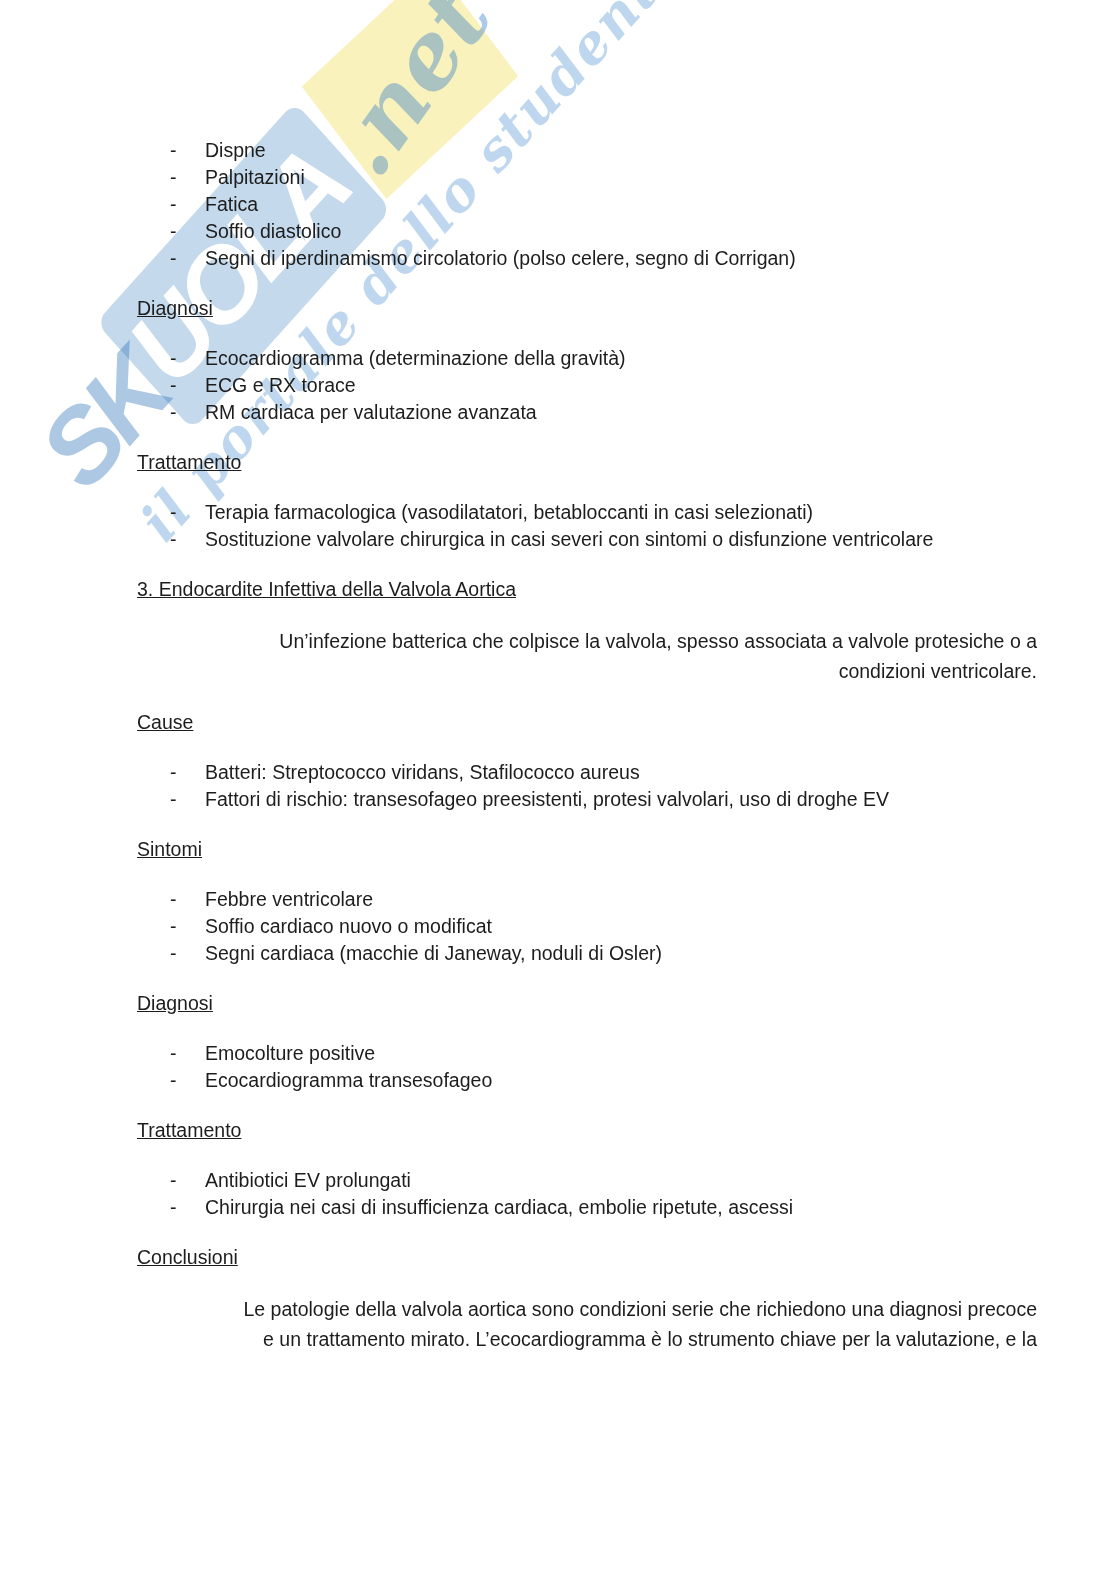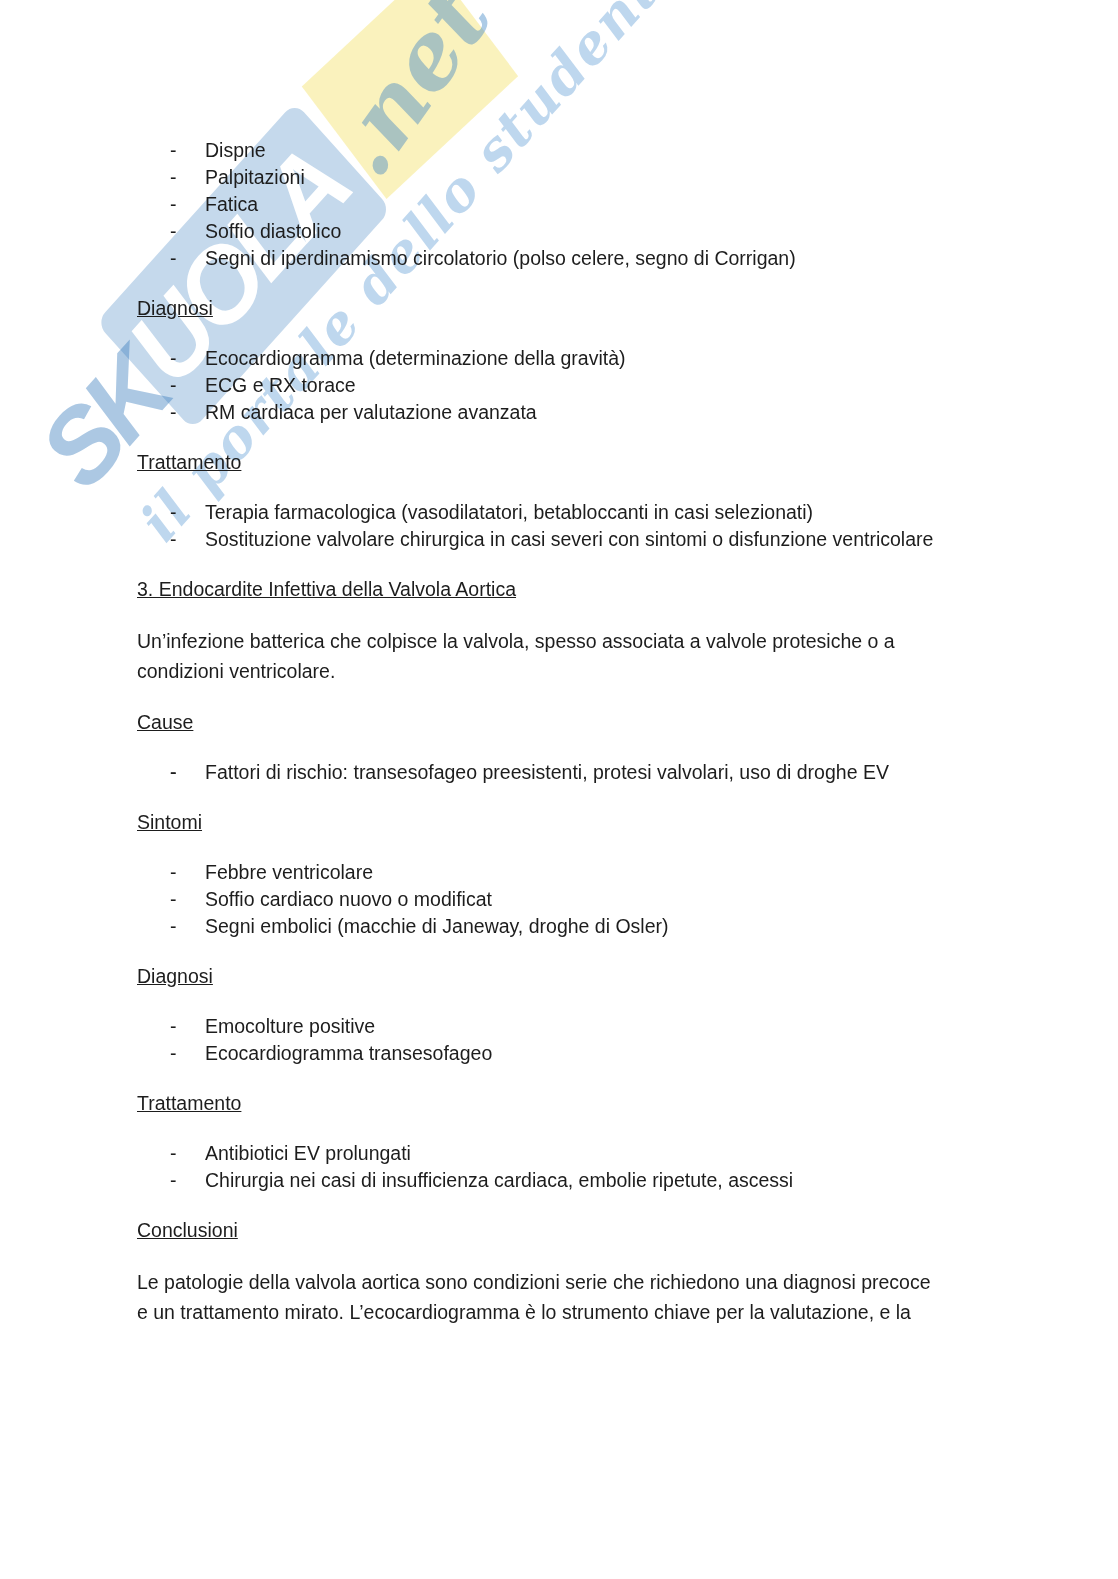--- a/index.html
+++ b/index.html
@@ -100,20 +100,21 @@
     margin: 0 0 23px 0;
     white-space: nowrap;
     text-decoration: underline;
   }
   .paragraph {
     margin: 0 0 23px 0;
   }
   .pline {
     line-height: 30px;
     white-space: nowrap;
+    text-align: right;
   }
   .list {
     margin: 0 0 23px 0;
   }
   .list-item {
     position: relative;
     line-height: 27px;
     padding-left: 68px;
     white-space: nowrap;
   }
@@ -156,28 +157,28 @@
       <div class="list-item"><span class="dash">-</span><span class="item-text">Terapia farmacologica (vasodilatatori, betabloccanti in casi selezionati)</span></div>
       <div class="list-item"><span class="dash">-</span><span class="item-text">Sostituzione valvolare chirurgica in casi severi con sintomi o disfunzione ventricolare</span></div>
     </div>
     <div class="heading">3. Endocardite Infettiva della Valvola Aortica</div>
     <div class="paragraph">
       <div class="pline">Un’infezione batterica che colpisce la valvola, spesso associata a valvole protesiche o a</div>
       <div class="pline">condizioni ventricolare.</div>
     </div>
     <div class="heading">Cause</div>
     <div class="list">
-      <div class="list-item"><span class="dash">-</span></div>
+      <div class="list-item"><span class="dash">-</span><span class="item-text">Batteri: Streptococco viridans, Stafilococco aureus</span></div>
       <div class="list-item"><span class="dash">-</span><span class="item-text">Fattori di rischio: transesofageo preesistenti, protesi valvolari, uso di droghe EV</span></div>
     </div>
     <div class="heading">Sintomi</div>
     <div class="list">
       <div class="list-item"><span class="dash">-</span><span class="item-text">Febbre ventricolare</span></div>
       <div class="list-item"><span class="dash">-</span><span class="item-text">Soffio cardiaco nuovo o modificat</span></div>
-      <div class="list-item"><span class="dash">-</span><span class="item-text">Segni embolici (macchie di Janeway, droghe di Osler)</span></div>
+      <div class="list-item"><span class="dash">-</span><span class="item-text">Segni cardiaca (macchie di Janeway, noduli di Osler)</span></div>
     </div>
     <div class="heading">Diagnosi</div>
     <div class="list">
       <div class="list-item"><span class="dash">-</span><span class="item-text">Emocolture positive</span></div>
       <div class="list-item"><span class="dash">-</span><span class="item-text">Ecocardiogramma transesofageo</span></div>
     </div>
     <div class="heading">Trattamento</div>
     <div class="list">
       <div class="list-item"><span class="dash">-</span><span class="item-text">Antibiotici EV prolungati</span></div>
       <div class="list-item"><span class="dash">-</span><span class="item-text">Chirurgia nei casi di insufficienza cardiaca, embolie ripetute, ascessi</span></div>

